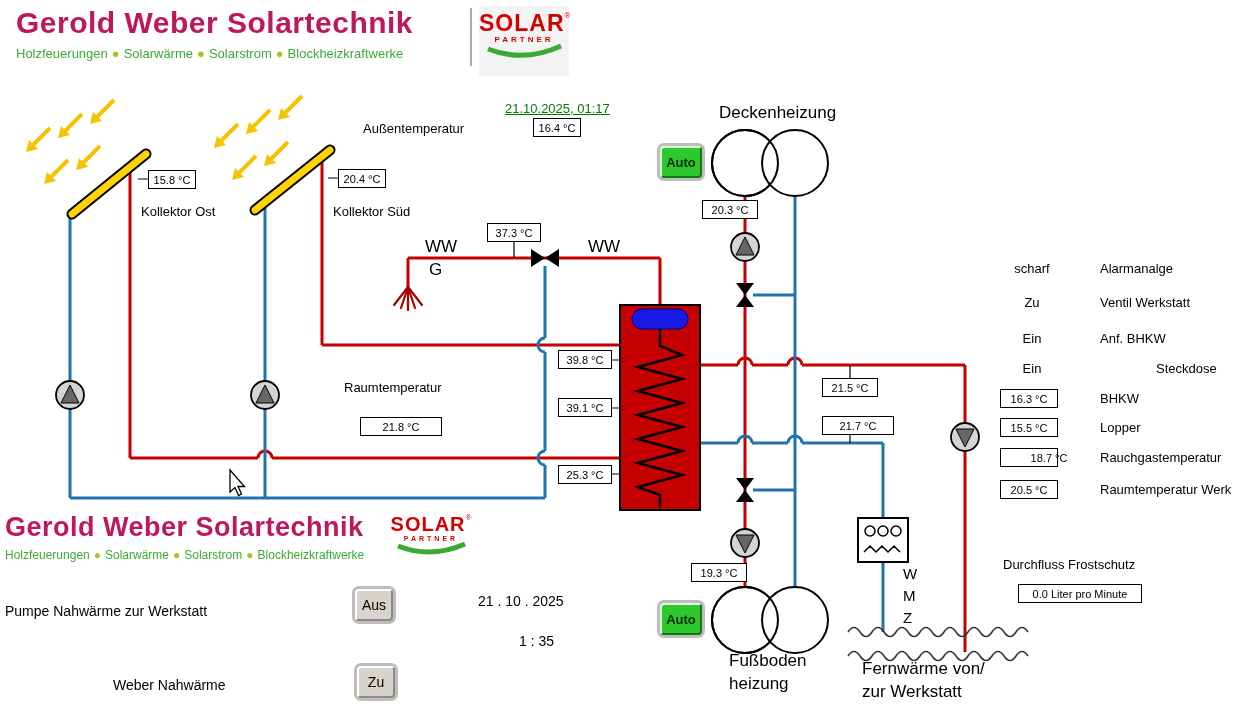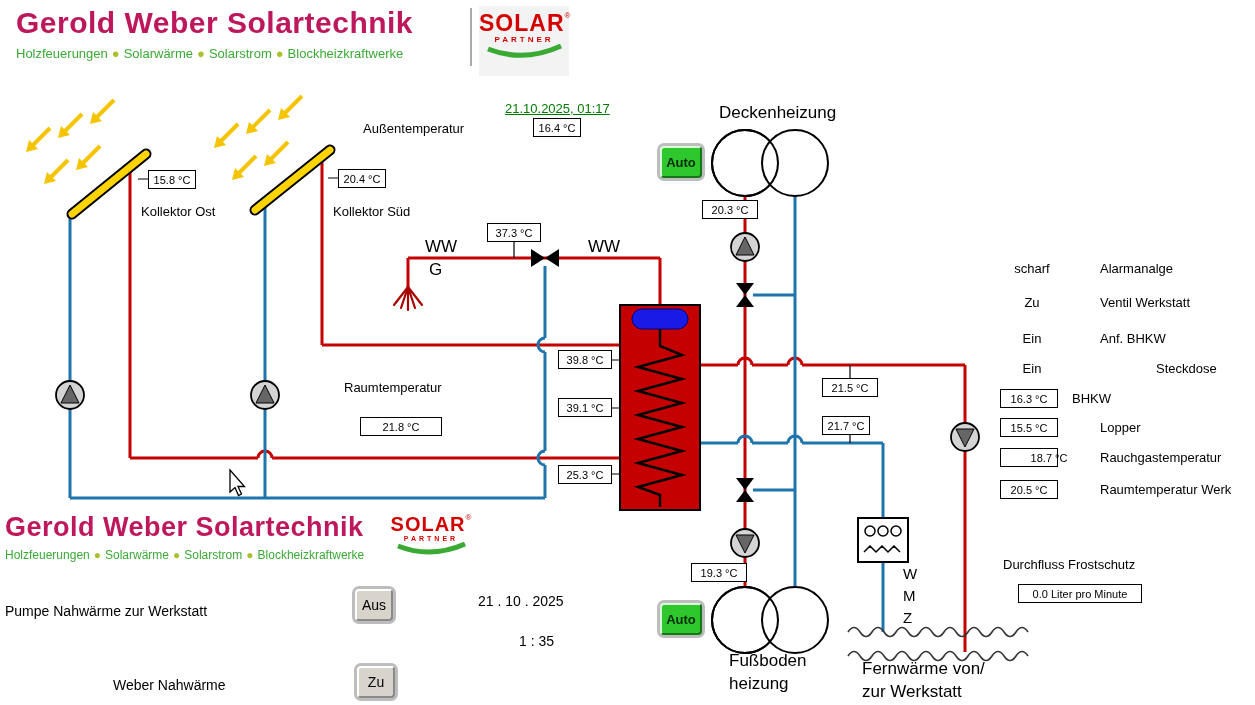--- a/index.html
+++ b/index.html
@@ -198,21 +198,21 @@
   <button class="btn btn-auto" style="left:660px;top:146px;">Auto</button>
   <div class="tbox" style="left:679px;top:200px;width:56px;margin-left:23px;">20.3 °C</div>
 
   <div class="tbox" style="left:558px;top:350px;width:54px;">39.8 °C</div>
   <div class="tbox" style="left:558px;top:398px;width:54px;">39.1 °C</div>
   <div class="tbox" style="left:558px;top:465px;width:54px;">25.3 °C</div>
   <div class="lbl" style="left:344px;top:380px;">Raumtemperatur</div>
   <div class="tbox" style="left:360px;top:417px;width:82px;">21.8 °C</div>
 
   <div class="tbox" style="left:822px;top:378px;width:56px;">21.5 °C</div>
-  <div class="tbox" style="left:822px;top:416px;width:48px;">21.7 °C</div>
+  <div class="tbox" style="left:822px;top:416px;width:72px;">21.7 °C</div>
 
   <div class="tbox" style="left:679px;top:563px;width:56px;margin-left:12px;">19.3 °C</div>
   <button class="btn btn-auto" style="left:660px;top:603px;">Auto</button>
   <div class="lbl lbl17" style="left:729px;top:651px;">Fußboden</div>
   <div class="lbl lbl17" style="left:729px;top:674px;">heizung</div>
 
   <div class="lbl lbl15" style="left:903px;top:566px;">W</div>
   <div class="lbl lbl15" style="left:903px;top:588px;">M</div>
   <div class="lbl lbl15" style="left:903px;top:610px;">Z</div>
   <div class="lbl lbl17" style="left:862px;top:659px;">Fernwärme von/</div>
@@ -221,21 +221,21 @@
   <div class="lbl statecol" style="left:1006px;top:261px;">scharf</div>
   <div class="lbl" style="left:1100px;top:261px;">Alarmanalge</div>
   <div class="lbl statecol" style="left:1006px;top:295px;">Zu</div>
   <div class="lbl" style="left:1100px;top:295px;">Ventil Werkstatt</div>
   <div class="lbl statecol" style="left:1006px;top:331px;">Ein</div>
   <div class="lbl" style="left:1100px;top:331px;">Anf. BHKW</div>
   <div class="lbl statecol" style="left:1006px;top:361px;">Ein</div>
   <div class="lbl" style="left:1156px;top:361px;">Steckdose</div>
 
   <div class="tbox" style="left:1000px;top:389px;width:58px;">16.3 °C</div>
-  <div class="lbl" style="left:1072px;top:391px;">BHKW</div>
+  <div class="lbl" style="left:1100px;top:391px;">BHKW</div>
   <div class="tbox" style="left:1000px;top:418px;width:58px;">15.5 °C</div>
   <div class="lbl" style="left:1100px;top:420px;">Lopper</div>
   <div class="tbox" style="left:1000px;top:448px;width:58px;padding-left:40px;">18.7 °C</div>
   <div class="lbl" style="left:1100px;top:450px;">Rauchgastemperatur</div>
   <div class="tbox" style="left:1000px;top:480px;width:58px;">20.5 °C</div>
   <div class="lbl" style="left:1100px;top:482px;">Raumtemperatur Werk</div>
 
   <div class="lbl" style="left:1003px;top:557px;">Durchfluss Frostschutz</div>
   <div class="tbox" style="left:1018px;top:584px;width:124px;">0.0 Liter pro Minute</div>
 

